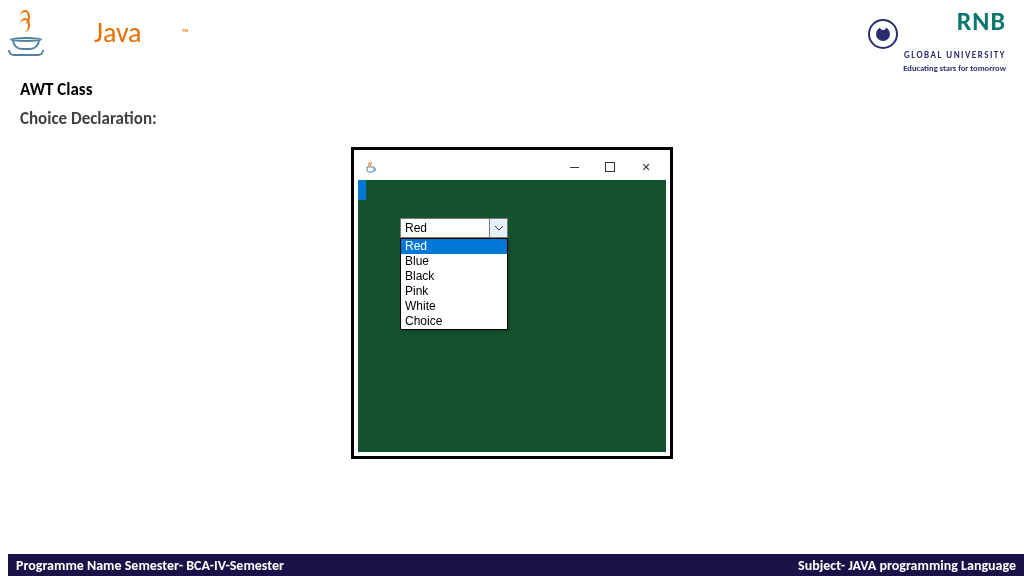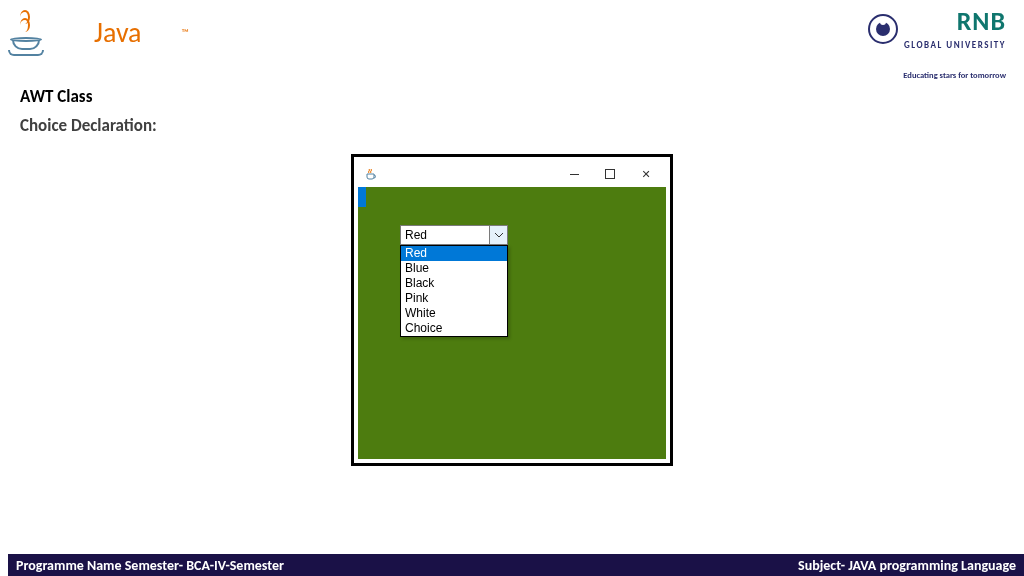--- a/index.html
+++ b/index.html
@@ -16,31 +16,31 @@
   .saucer { position: absolute; bottom: 0; left: 0; width: 36px; height: 6px; border: 2px solid #5382a1; border-top: none; border-radius: 0 0 18px 18px; }
   .java-text { font-size: 28px; color: #e76f00; font-weight: 400; position: relative; }
   .java-tm { font-size: 10px; vertical-align: top; color: #e76f00; }
   
   .rnb-logo { text-align: right; }
   .rnb-main { display: flex; align-items: center; justify-content: flex-end; gap: 6px; }
   .rnb-icon { width: 30px; height: 30px; border: 2.5px solid #2a2e6e; border-radius: 50%; position: relative; display: flex; align-items: center; justify-content: center; }
   .rnb-icon-inner { width: 14px; height: 14px; background: #2a2e6e; border-radius: 50%; position: relative; }
   .rnb-icon-inner::before { content: ''; position: absolute; top: -3px; left: 4px; width: 6px; height: 6px; background: #fff; border-radius: 50%; }
   .rnb-text { font-size: 26px; font-weight: 800; color: #0f766e; letter-spacing: 1px; line-height: 1; }
-  .rnb-sub { font-size: 9px; color: #2a2e6e; letter-spacing: 1.5px; margin-top: 5px; font-weight: 600; }
-  .rnb-tag { font-size: 8.5px; color: #2a2e6e; margin-top: 20px; font-weight: 600; }
+  .rnb-sub { font-size: 9px; color: #2a2e6e; letter-spacing: 1.5px; margin-top: 15px; font-weight: 600; }
+  .rnb-tag { font-size: 8.5px; color: #2a2e6e; margin-top: 3px; font-weight: 600; }
   
   .content { padding: 6px 20px 0 20px; }
   .title { font-size: 17px; font-weight: 700; color: #000; }
   .desc { font-size: 17px; color: #000; text-align: justify; line-height: 1.3; margin-top: 2px; }
   .sub-title { font-size: 17px; font-weight: 700; color: #404040; margin-top: 8px; }
   .decl { font-size: 17px; color: #000; margin-top: 2px; }
   
   .screenshot-frame { width: 322px; height: 312px; border: 3px solid #000; margin: 18px auto 0 auto; background: #fff; position: relative; }
-  .window { position: absolute; top: 4px; left: 4px; right: 4px; bottom: 4px; background: #4d7c0f; }
+  .window { position: absolute; top: 4px; left: 4px; right: 4px; bottom: 4px; background: #14532d; }
   .titlebar { height: 26px; background: #fff; border-bottom: 0px solid #ccc; display: flex; align-items: center; justify-content: space-between; padding: 0 2px 0 6px; }
   .tb-left { display: flex; align-items: center; gap: 4px; }
   .coffee-icon { width: 14px; height: 14px; display: inline-flex; align-items: center; justify-content: center; font-size: 11px; }
   .tb-controls { display: flex; }
   .tb-btn { width: 36px; height: 24px; display: flex; align-items: center; justify-content: center; font-family: 'Segoe UI Symbol', Arial, sans-serif; color: #333; }
   .tb-min::before { content: ''; width: 9px; height: 1px; background: #333; }
   .tb-max::before { content: ''; width: 8px; height: 8px; border: 1px solid #333; }
   .tb-close::before { content: '✕'; font-size: 11px; }
   .blue-bar { position: absolute; top: 26px; left: 0; width: 8px; height: 20px; background: #0078d7; }
   

